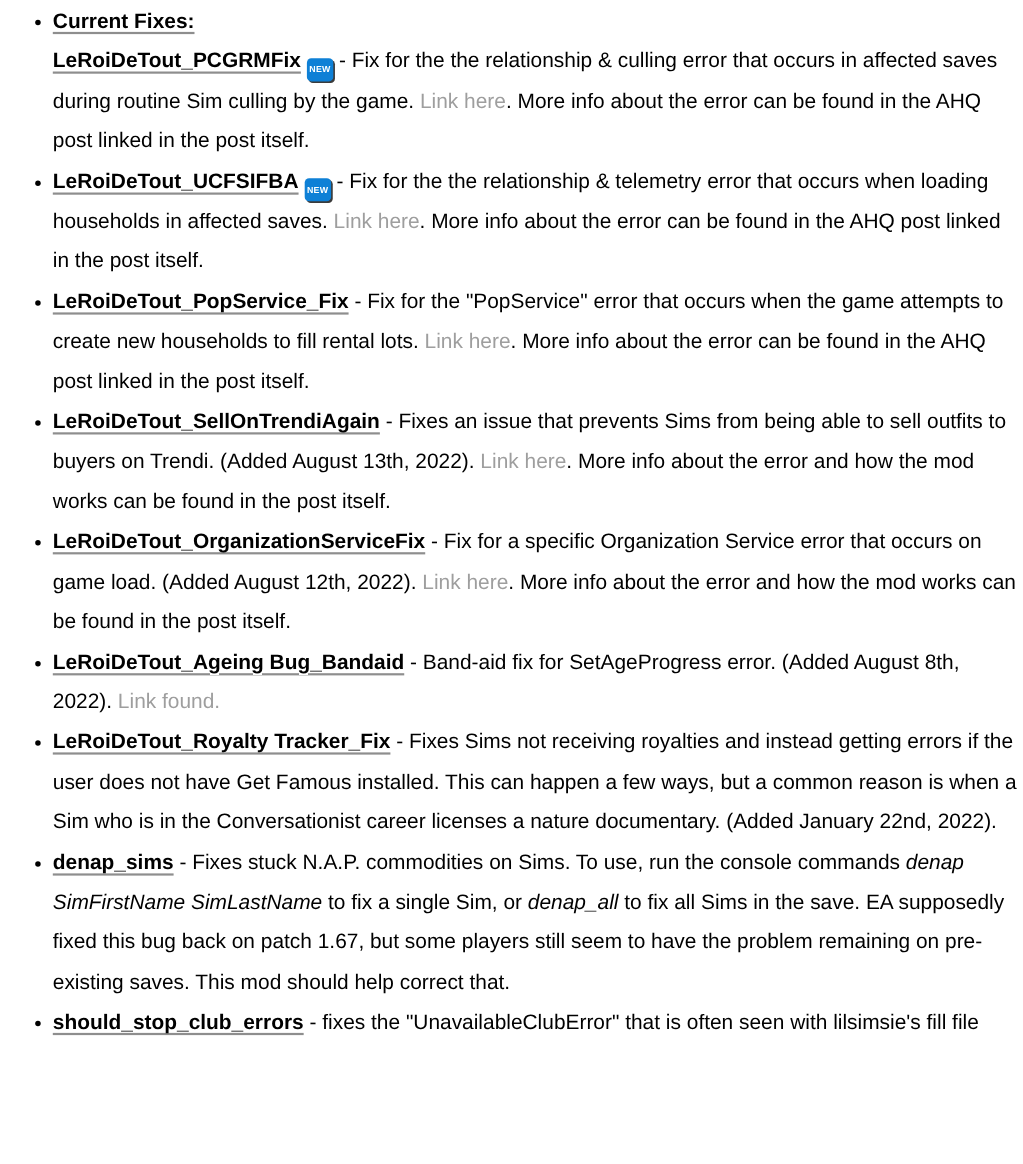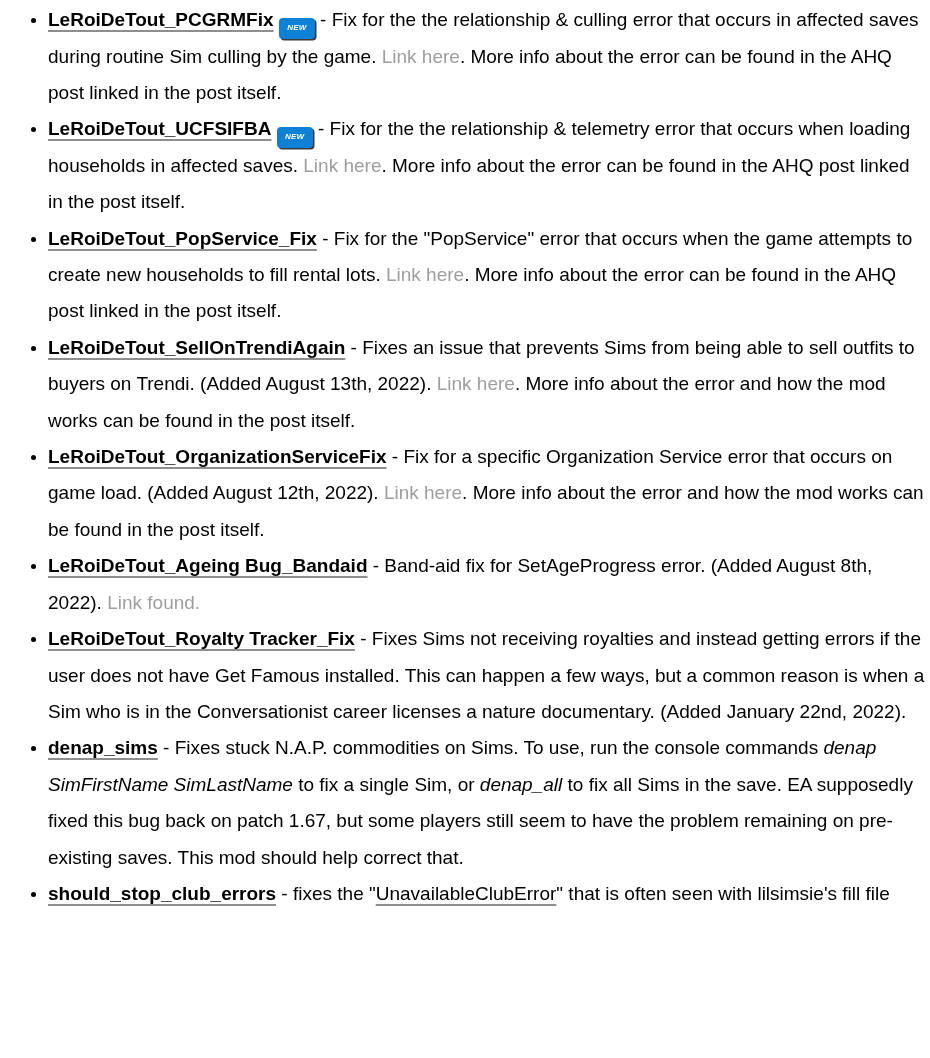--- a/index.html
+++ b/index.html
@@ -46,53 +46,52 @@
   .seg-link {
     color: #9e9e9e;
     text-decoration-color: #b5b5b5;
     text-decoration-thickness: 1.5px;
     text-underline-offset: 4px;
     cursor: pointer;
   }
   
   .seg-ulink {
     color: #000;
-    text-decoration: underline;
     text-decoration-color: #8e8e8e;
     text-decoration-thickness: 1.5px;
     text-underline-offset: 4px;
     cursor: pointer;
   }
   .seg-italic { font-style: italic; }
   .seg-bold { font-weight: normal; }
   
   .seg-badge {
     display: inline-flex;
     align-items: center;
     justify-content: center;
-    width: 36px;
+    width: 24px;
     height: 21px;
     border-radius: 4px;
     background: #0e80d6;
     color: #ffffff;
     font-size: 8px;
     font-weight: bold;
     letter-spacing: 0.2px;
     vertical-align: -4px;
     box-shadow: 1.5px 1.5px 0 rgba(25,25,25,0.85);
     line-height: 1;
     user-select: none;
-    font-style: italic;
   }
 </style>
 </head>
 <body>
 
 <ul class="fixes">
     <li>
+      <p class="para"><a class="seg-heading">Current Fixes:</a></p>
       <p class="para"><a class="seg-mod">LeRoiDeTout_PCGRMFix</a><span class="seg-text"> </span><span class="seg-badge">NEW</span><span class="seg-text"> - Fix for the the relationship &amp; culling error that occurs in affected saves during routine Sim culling by the game. </span><a class="seg-link">Link here</a><span class="seg-text">. More info about the error can be found in the AHQ post linked in the post itself.</span></p>
     </li>
     <li>
       <p class="para"><a class="seg-mod">LeRoiDeTout_UCFSIFBA</a><span class="seg-text"> </span><span class="seg-badge">NEW</span><span class="seg-text"> - Fix for the the relationship &amp; telemetry error that occurs when loading households in affected saves. </span><a class="seg-link">Link here</a><span class="seg-text">. More info about the error can be found in the AHQ post linked in the post itself.</span></p>
     </li>
     <li>
       <p class="para"><a class="seg-mod">LeRoiDeTout_PopService_Fix</a><span class="seg-text"> - Fix for the "PopService" error that occurs when the game attempts to create new households to fill rental lots. </span><a class="seg-link">Link here</a><span class="seg-text">.  More info about the error can be found in the AHQ post linked in the post itself.</span></p>
     </li>
     <li>
       <p class="para"><a class="seg-mod">LeRoiDeTout_SellOnTrendiAgain</a><span class="seg-text"> - Fixes an issue that prevents Sims from being able to sell outfits to buyers on Trendi. (Added August 13th, 2022). </span><a class="seg-link">Link here</a><span class="seg-text">. More info about the error and how the mod works can be found in the post itself.</span></p>

